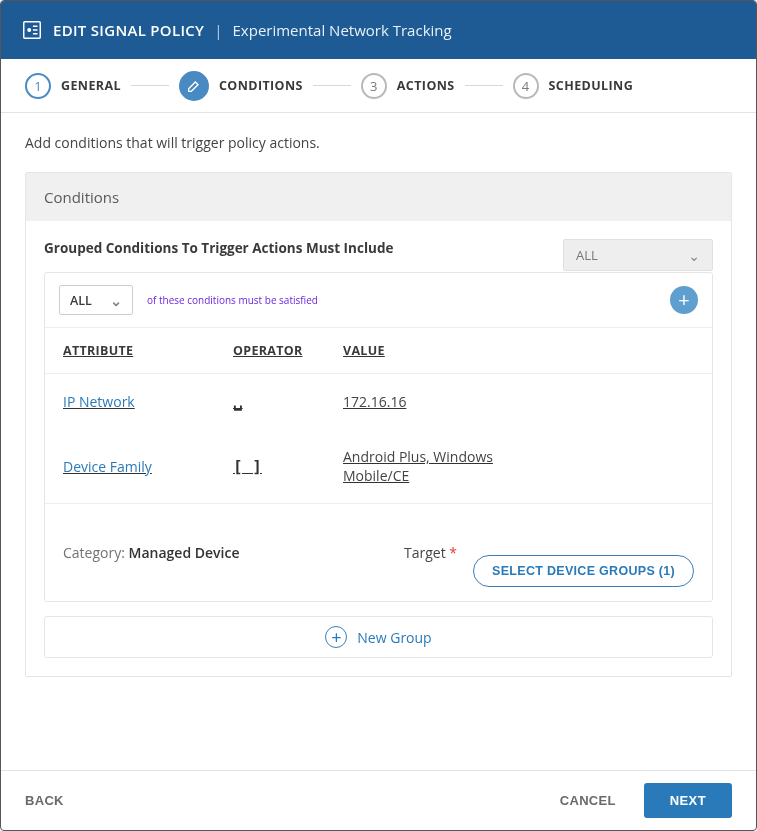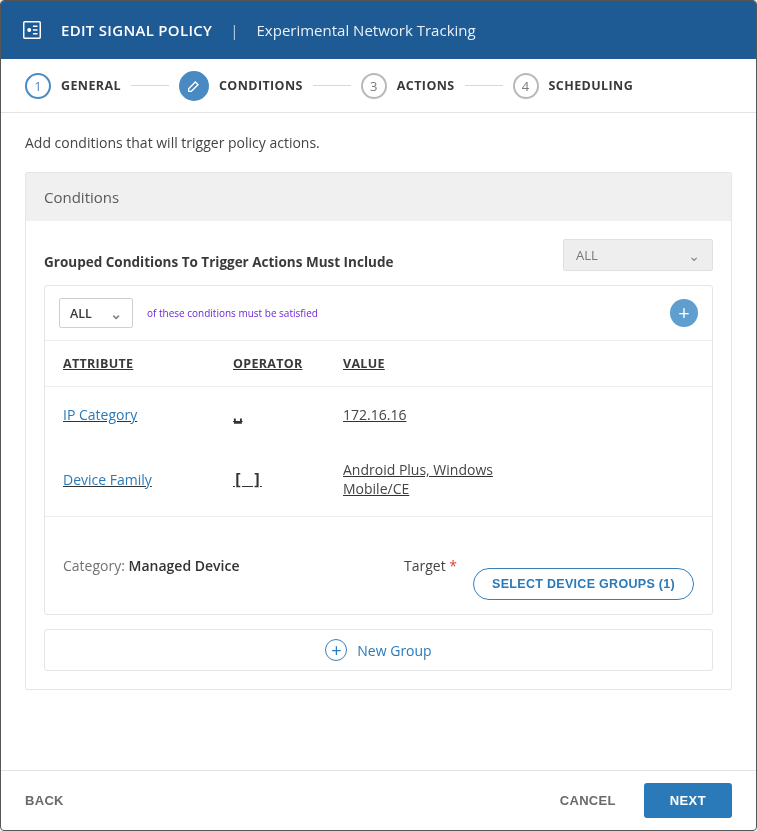--- a/index.html
+++ b/index.html
@@ -21,21 +21,21 @@
     overflow: hidden;
   }
   
   .header {
     background: #1e5a94;
     color: #fff;
     display: flex;
     align-items: center;
     height: 58px;
     padding: 13px 20px;
-    gap: 18px;
+    gap: 10px;
   }
   .header .icon-box svg { display:block; }
   .header .title {
     font-size: 15px;
     font-weight: 600;
     letter-spacing: 0.3px;
   }
   .header .divider {
     color: #bcd0e3;
     font-size: 15px;
@@ -115,23 +115,23 @@
     background: #f0f0f0;
     padding: 14px 18px;
     font-size: 15px;
     color: #5a5a5a;
   }
   .panel-body {
     padding: 18px;
   }
   .grouped-row {
     display: flex;
-    align-items: flex-end;
-    justify-content: space-between;
-    margin-bottom: 14px;
+    align-items: flex-start;
+    justify-content: space-between;
+    margin-bottom: 1px;
   }
   .grouped-label {
     font-size: 13.5px;
     font-weight: 700;
     color: #3a3a3a;
   }
   .select-grey {
     width: 150px;
     height: 32px;
     background: #eeeeee;
@@ -386,21 +386,21 @@
             <div class="add-btn">+</div>
           </div>
 
           <div class="cond-table">
             <div class="cond-head">
               <div>ATTRIBUTE</div>
               <div>OPERATOR</div>
               <div>VALUE</div>
             </div>
             <div class="cond-row">
-              <div class="attr-link">IP Category</div>
+              <div class="attr-link">IP Network</div>
               <div class="op-glyph">␣</div>
               <div>172.16.16</div>
             </div>
             <div class="cond-row">
               <div class="attr-link">Device Family</div>
               <div class="op-glyph">[ ]</div>
               <div style="max-width:180px">Android Plus, Windows Mobile/CE</div>
             </div>
           </div>
 

